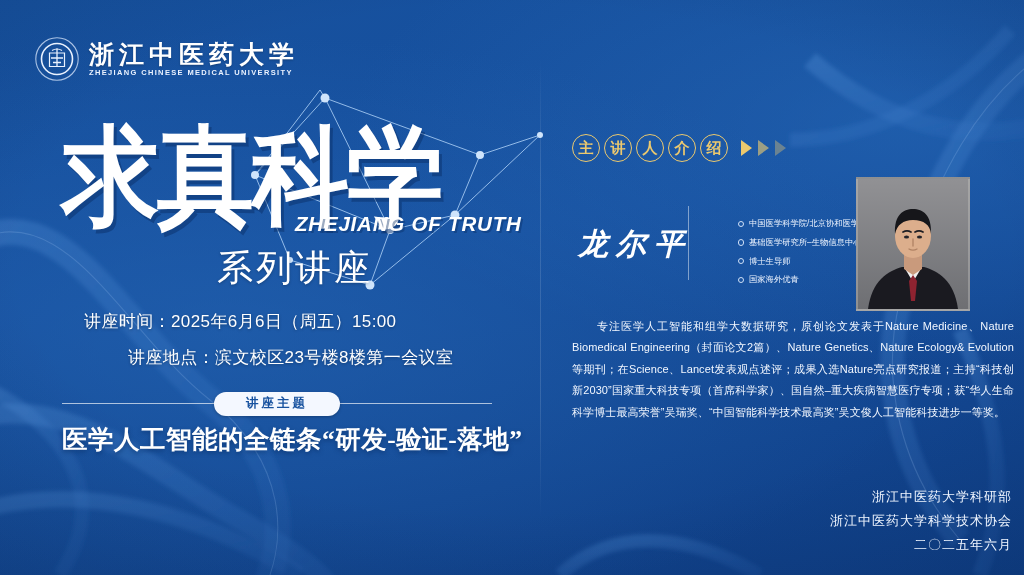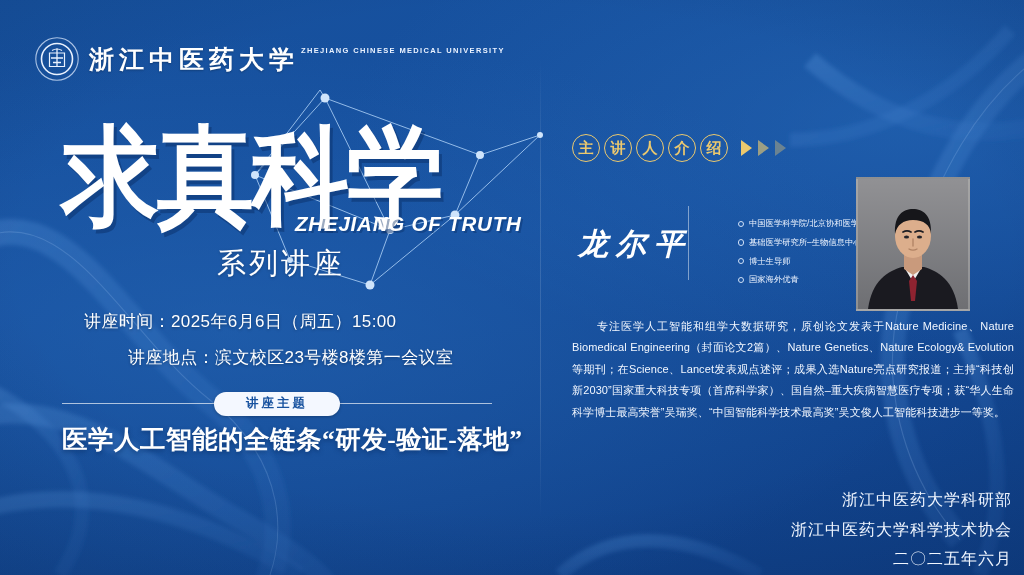--- a/index.html
+++ b/index.html
@@ -18,21 +18,21 @@
     position:absolute;inset:0;pointer-events:none;
     background:radial-gradient(115% 105% at 50% 45%, rgba(0,0,0,0) 42%, rgba(4,28,66,.38) 100%);
   }
   
   .netgfx{position:absolute;left:250px;top:80px;width:300px;height:230px;pointer-events:none;}
   .netgfx svg{width:100%;height:100%;display:block;}
 
   
   .logo{position:absolute;left:34px;top:36px;display:flex;align-items:center;gap:9px;}
   .logo .seal{width:46px;height:46px;flex:0 0 auto;}
-  .logo .names{display:flex;flex-direction:row;gap:2px;}
+  .logo .names{display:flex;flex-direction:column;gap:2px;}
   .logo .cn{
     font-family:"Liberation Serif","DejaVu Serif",serif;
     font-size:25px;font-weight:700;color:#fff;letter-spacing:5px;line-height:1;
     white-space:nowrap;text-shadow:0 1px 2px rgba(0,0,0,.25);
   }
   .logo .en{
     font-size:7.5px;font-weight:700;color:#eaf2ff;letter-spacing:1.35px;
     line-height:1;white-space:nowrap;
   }
 
@@ -47,21 +47,21 @@
     transform:scaleY(1.12);transform-origin:left top;
   }
   .pursuit{
     position:absolute;left:295px;top:212px;
     font-size:20.5px;font-weight:900;font-style:italic;color:#ffffff;
     letter-spacing:.8px;white-space:nowrap;
     text-shadow:2px 2px 0 rgba(8,44,100,.4);
   }
   .serieslbl{
     position:absolute;left:217px;top:244px;
-    font-size:29px;font-weight:400;color:#ffffff;letter-spacing:3px;white-space:nowrap;
+    font-size:36px;font-weight:400;color:#ffffff;letter-spacing:3px;white-space:nowrap;
     text-shadow:0 1px 3px rgba(0,0,0,.25);
   }
   .infoline{
     position:absolute;left:84px;font-size:17px;color:#ffffff;letter-spacing:.4px;
     white-space:nowrap;text-shadow:0 1px 3px rgba(0,0,0,.3);
   }
   .infoline.l1{top:310px;}
   .infoline.l2{top:346px;margin-left:44px;}
 
   .topicbar{position:absolute;left:62px;top:392px;width:430px;height:24px;}
@@ -125,21 +125,21 @@
     overflow:hidden;
   }
   .photo svg{width:100%;height:100%;display:block;}
 
   .bio{
     position:absolute;left:12px;top:316px;width:442px;
     font-size:11px;line-height:1.95;color:#f2f7ff;text-align:justify;text-justify:inter-ideograph;
     text-indent:25px;letter-spacing:.1px;
   }
   .footer{position:absolute;left:0;top:485px;width:452px;text-align:right;}
-  .footer div{font-size:16px;color:#f0f6ff;line-height:1.85;letter-spacing:1px;}
+  .footer div{font-size:13px;color:#f0f6ff;line-height:1.85;letter-spacing:1px;}
 </style>
 </head>
 <body>
 
 <div id="poster">
 
   <div class="strands">
     <svg viewBox="0 0 1024 575" preserveAspectRatio="none">
       <defs>
         <linearGradient id="sg" x1="0" y1="0" x2="1" y2="1">

